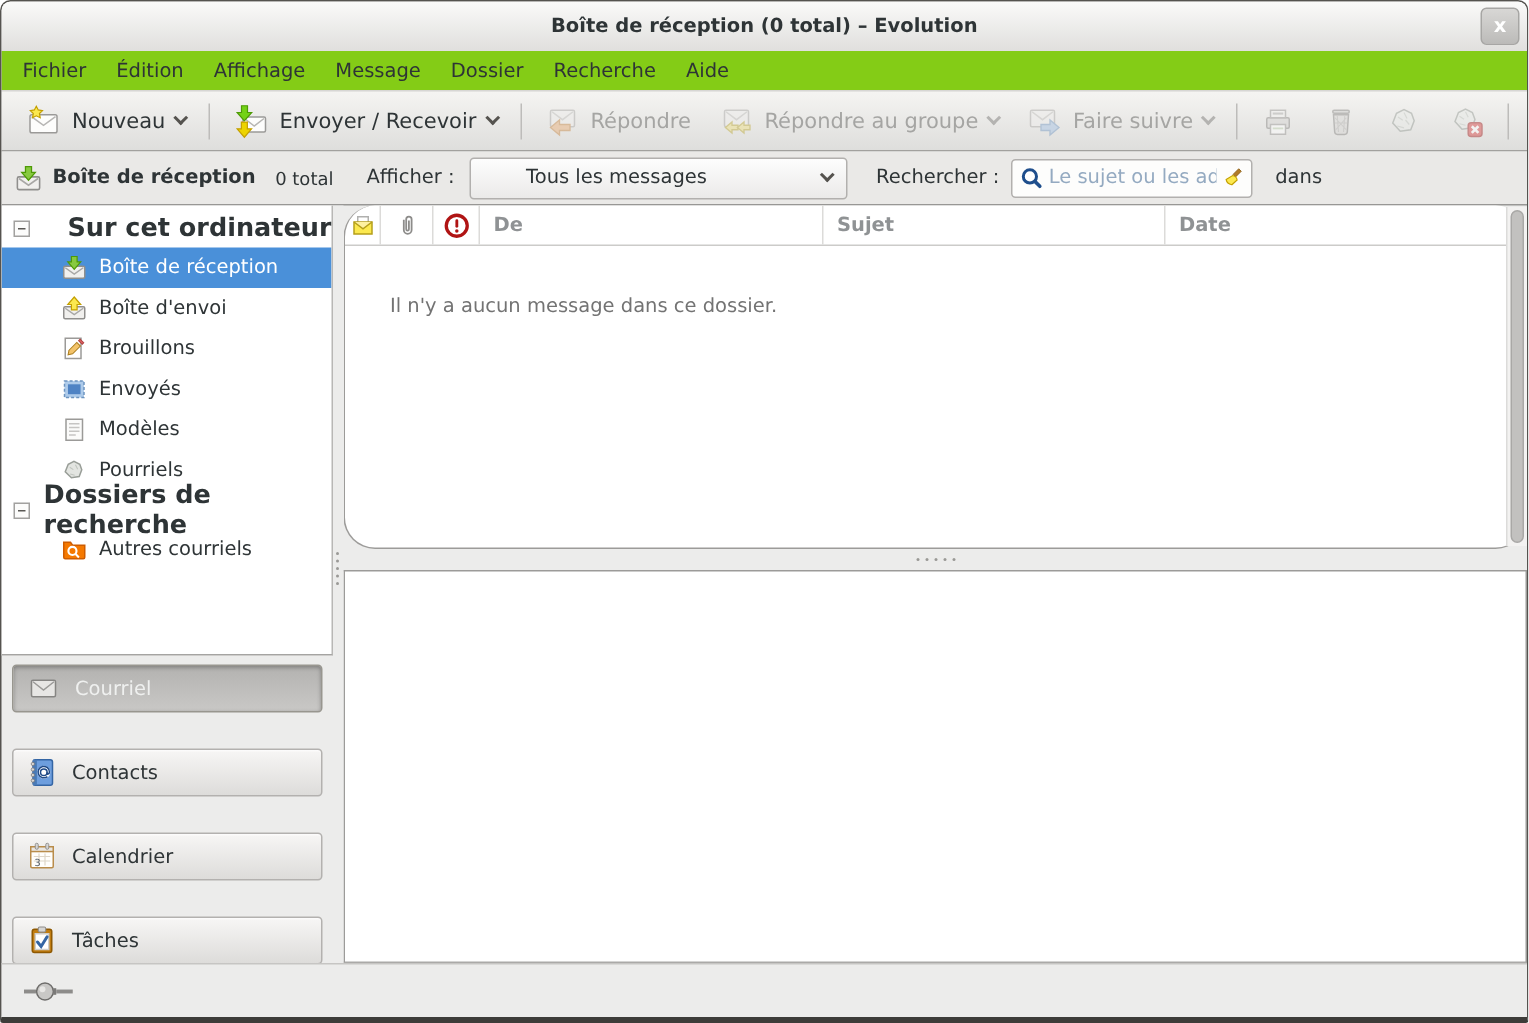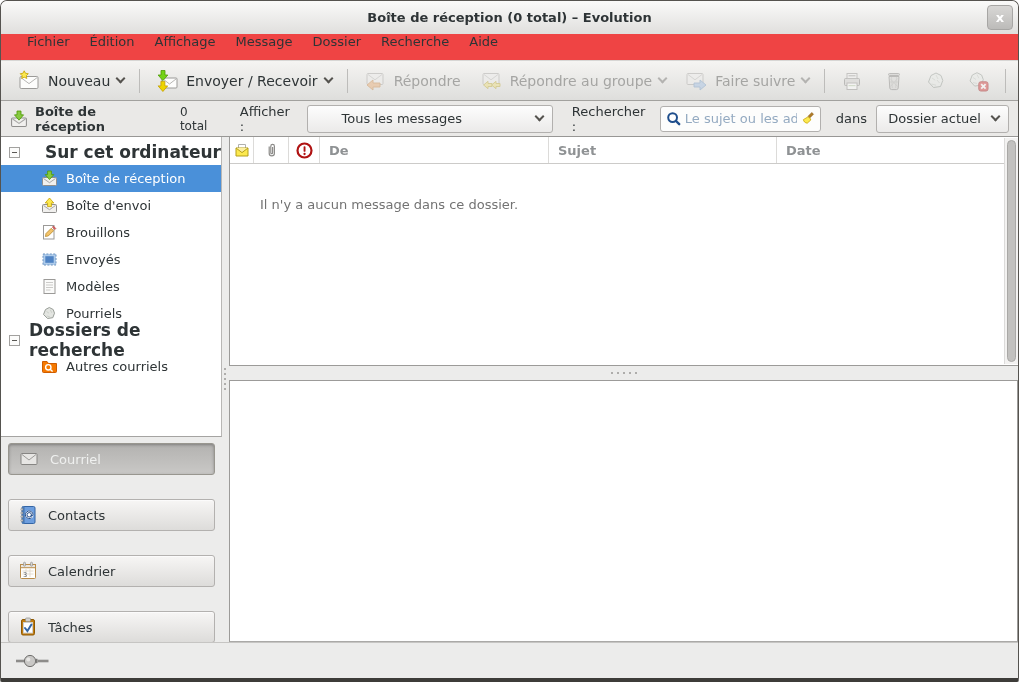--- a/index.html
+++ b/index.html
@@ -11,21 +11,21 @@
   }
   
   .titlebar { position:relative; height:33px; flex:0 0 33px;
     background:linear-gradient(#fafaf9,#e0dfdd); }
   .title { text-align:center; line-height:33px; font-size:13px; font-weight:bold; color:#2e3436; }
   .close-btn { position:absolute; right:5px; top:4px; width:26px; height:25px;
     border:1px solid #a7a6a4; border-radius:4px;
     background:linear-gradient(#d8d7d5,#bcbbb9);
     color:#ffffff; font-size:13px; font-weight:bold; text-align:center; line-height:23px; cursor:default; }
   
-  .menubar { height:26px; flex:0 0 26px; background:#ef4444; display:flex; align-items:flex-start; padding-left:16px; }
+  .menubar { height:26px; flex:0 0 26px; background:#84cc16; display:flex; align-items:center; padding-left:4px; }
   .menu-item { padding:0 10px; font-size:13px; color:#2e3436; display:flex; align-items:center; }
   
   .toolbar { height:41px; flex:0 0 41px; display:flex; align-items:center; padding:0 7px;
     background:linear-gradient(#f5f4f2,#dededc); border-top:1px solid #d7d6d4; border-bottom:1px solid #a2a19e; }
   .tbtn { display:flex; align-items:center; gap:7px; padding:5px 9px; border-radius:3px; font-size:14px; color:#2e3436; white-space:nowrap; }
   .tbtn.disabled { color:#a5a5a3; }
   .tbtn.disabled svg { opacity:.5; }
   .tsep { width:1px; height:24px; background:#bdbcba; margin:0 6px; flex:0 0 1px; }
   .chev { display:inline-block; width:7px; height:7px; border-right:2px solid currentColor; border-bottom:2px solid currentColor; transform:rotate(45deg) ; margin-top:-5px; }
   .tbtn .chev { color:#55534f; }
@@ -66,21 +66,21 @@
   
   .switcher { flex:1; padding:6px 7px 4px 7px; display:flex; flex-direction:column; gap:24px; }
   .sw-btn { height:32px; border:1px solid #b3b1af; border-radius:3px;
     background:linear-gradient(#f7f6f5,#dddcda); box-shadow:0 1px 0 rgba(255,255,255,.6) inset;
     display:flex; align-items:center; padding-left:9px; gap:10px; font-size:13px; color:#2e3436; }
   .sw-btn.active { background:linear-gradient(#b3b2b0,#c9c8c6); border-color:#98968f;
     box-shadow:0 1px 3px rgba(0,0,0,.3) inset; color:#eff0ef; }
   
   .content { flex:1; display:flex; flex-direction:column; min-width:0; }
   .message-list { height:229px; flex:0 0 229px; background:#ffffff; position:relative;
-    border-left:1px solid #9c9b99; border-bottom:1px solid #9c9b99; display:flex; flex-direction:column; }
+    border-left:1px solid #9c9b99; border-bottom:1px solid #9c9b99; display:flex; flex-direction:column;border-radius:21px; }
   .ml-header { height:27px; flex:0 0 27px; display:flex; border-bottom:1px solid #cccbc9; padding-right:14px; }
   .ml-col { display:flex; align-items:center; border-right:1px solid #dcdbd9; }
   .ml-col.icon-col { justify-content:center; }
   .c1 { width:24px; } .c2 { width:35px; } .c3 { width:31px; }
   .c-de { width:229px; } .c-sujet { width:228px; } .c-date { flex:1; border-right:none; }
   .ml-col .col-label { font-size:13px; font-weight:bold; color:#8f9294; padding-left:9px; }
   .ml-body { flex:1; position:relative; }
   .empty-text { position:absolute; left:30px; top:33px; font-size:13px; color:#737373; }
   .ml-scrollbar { position:absolute; top:1px; right:0; bottom:1px; width:14px;
     background:#f3f2f1; border-left:1px solid #dcdbda; }
@@ -243,24 +243,20 @@
         </span>
       <input placeholder="Le sujet ou les adresses contiennent" style="">
       <span>
           <svg width="15" height="15" viewBox="0 0 16 16">
         <path d="M12.6 1.6 l1.8 1.8 -4 4 -1.8 -1.8z" fill="#b07c28" stroke="#8a5a10" stroke-width=".6"></path>
         <path d="M8.3 6.4 c1.9 .4 2.8 1.3 3.2 3.2 l-3.8 3.4 c-2.4 -.4 -3.7 -1.6 -4.1 -3.8z" fill="#fce94f" stroke="#c4a000" stroke-width=".8"></path>
       </svg>
         </span>
     </div>
     <span class="scope-word">dans</span>
-    <div class="dropdown dd-scope">
-      <span class="dd-value">Dossier actuel</span>
-      <span class="chev"></span>
-    </div>
   </div>
 
   <div class="main">
 
     <div class="sidebar">
       <div class="tree">
         <div class="tree-group">
           <span class="expander"></span>
           <span>Sur cet ordinateur</span>
         </div>

